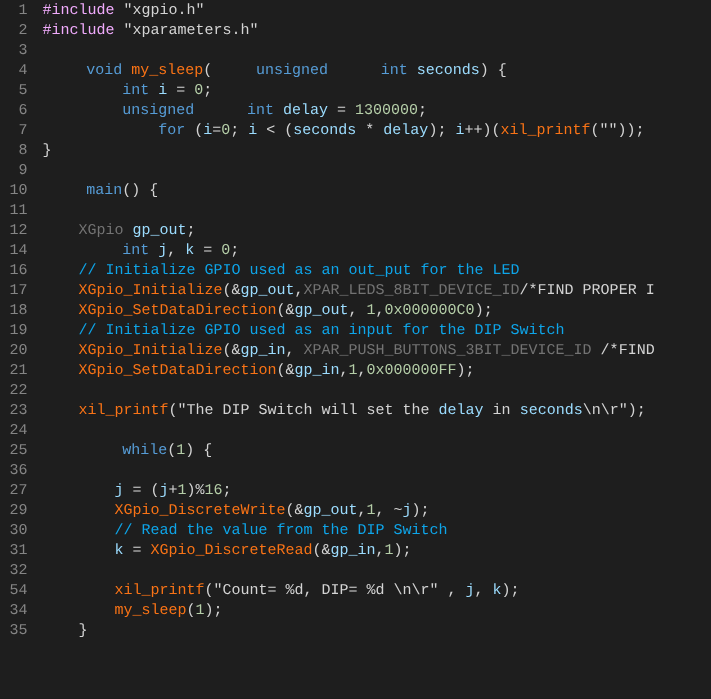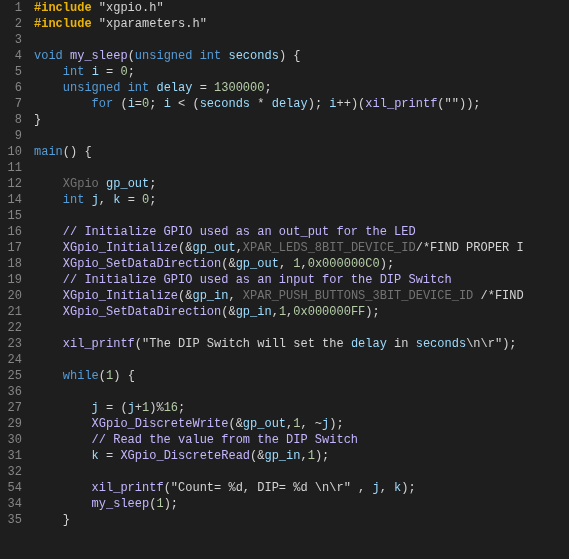--- a/index.html
+++ b/index.html
@@ -47,26 +47,26 @@
       padding-left: 4px;
       line-height: 16px;
       white-space: pre;
       color: #d4d4d4;
     }
 
     tr {
       line-height: 16px;
     }
 
-    .kw { color: #569cd6; }
-    .fn { color: #c4b5fd; }
-    .cm { color: #c4b5fd; }
+    .kw { color: #569cd6; margin-left: 35px; }
+    .fn { color: #f97316; }
+    .cm { color: #0ea5e9; }
     .num { color: #b5cea8; }
     .var { color: #9cdcfe; }
-    .inc { color: #eab308; font-weight: bold; }
+    .inc { color: #f0abfc; }
     .macro { color: #737373; }
   </style>
 </head>
 <body>
 
 <div class="code-container">
   <table class="code-table">
     <tbody id="code-body">
         <tr>
           <td class="line-number">1</td>
@@ -114,24 +114,20 @@
         </tr>
         <tr>
           <td class="line-number">12</td>
           <td class="line-content">    <span class="macro">XGpio</span> <span class="var">gp_out</span>;</td>
         </tr>
         <tr>
           <td class="line-number">14</td>
           <td class="line-content">    <span class="kw">int</span> <span class="var">j</span>, <span class="var">k</span> = <span class="num">0</span>;</td>
         </tr>
         <tr>
-          <td class="line-number">15</td>
-          <td class="line-content">&nbsp;</td>
-        </tr>
-        <tr>
           <td class="line-number">16</td>
           <td class="line-content"><span class="cm">    // Initialize GPIO used as an out_put for the LED</span></td>
         </tr>
         <tr>
           <td class="line-number">17</td>
           <td class="line-content">    <span class="fn">XGpio_Initialize</span>(&amp;<span class="var">gp_out</span>,<span class="macro">XPAR_LEDS_8BIT_DEVICE_ID</span>/*FIND PROPER I</td>
         </tr>
         <tr>
           <td class="line-number">18</td>
           <td class="line-content">    <span class="fn">XGpio_SetDataDirection</span>(&amp;<span class="var">gp_out</span>, <span class="num">1</span>,<span class="num">0x000000C0</span>);</td>

